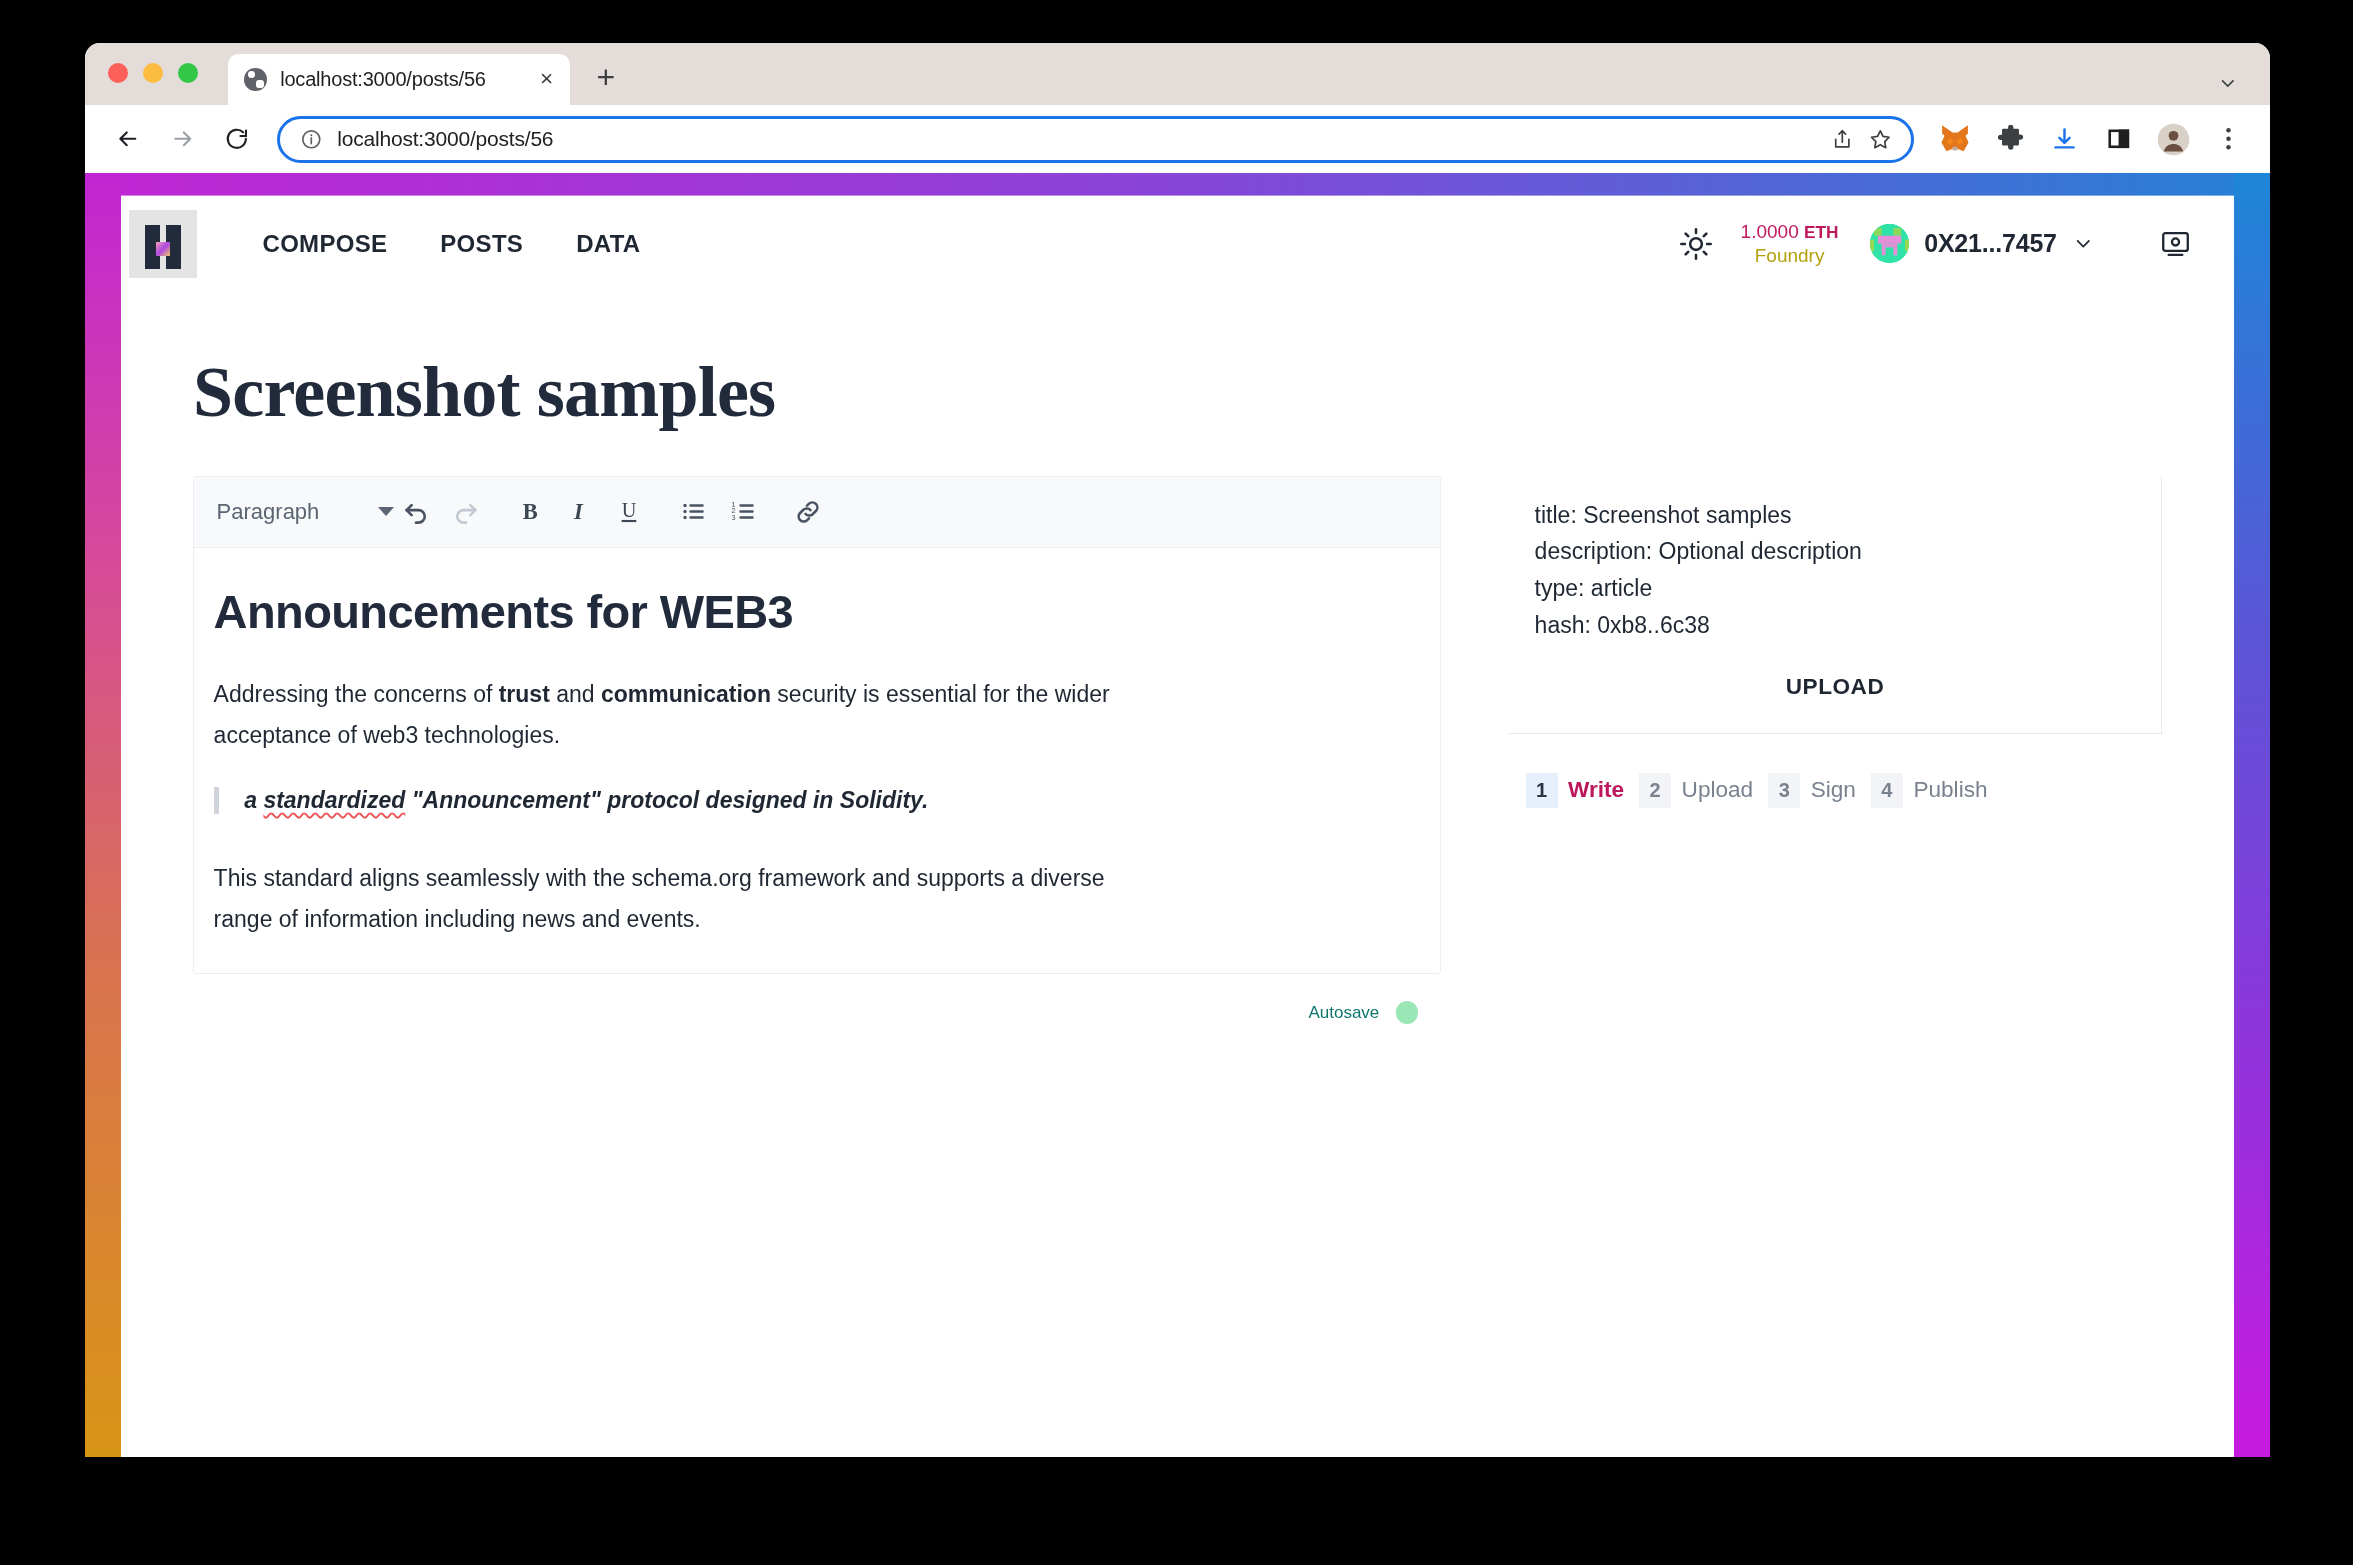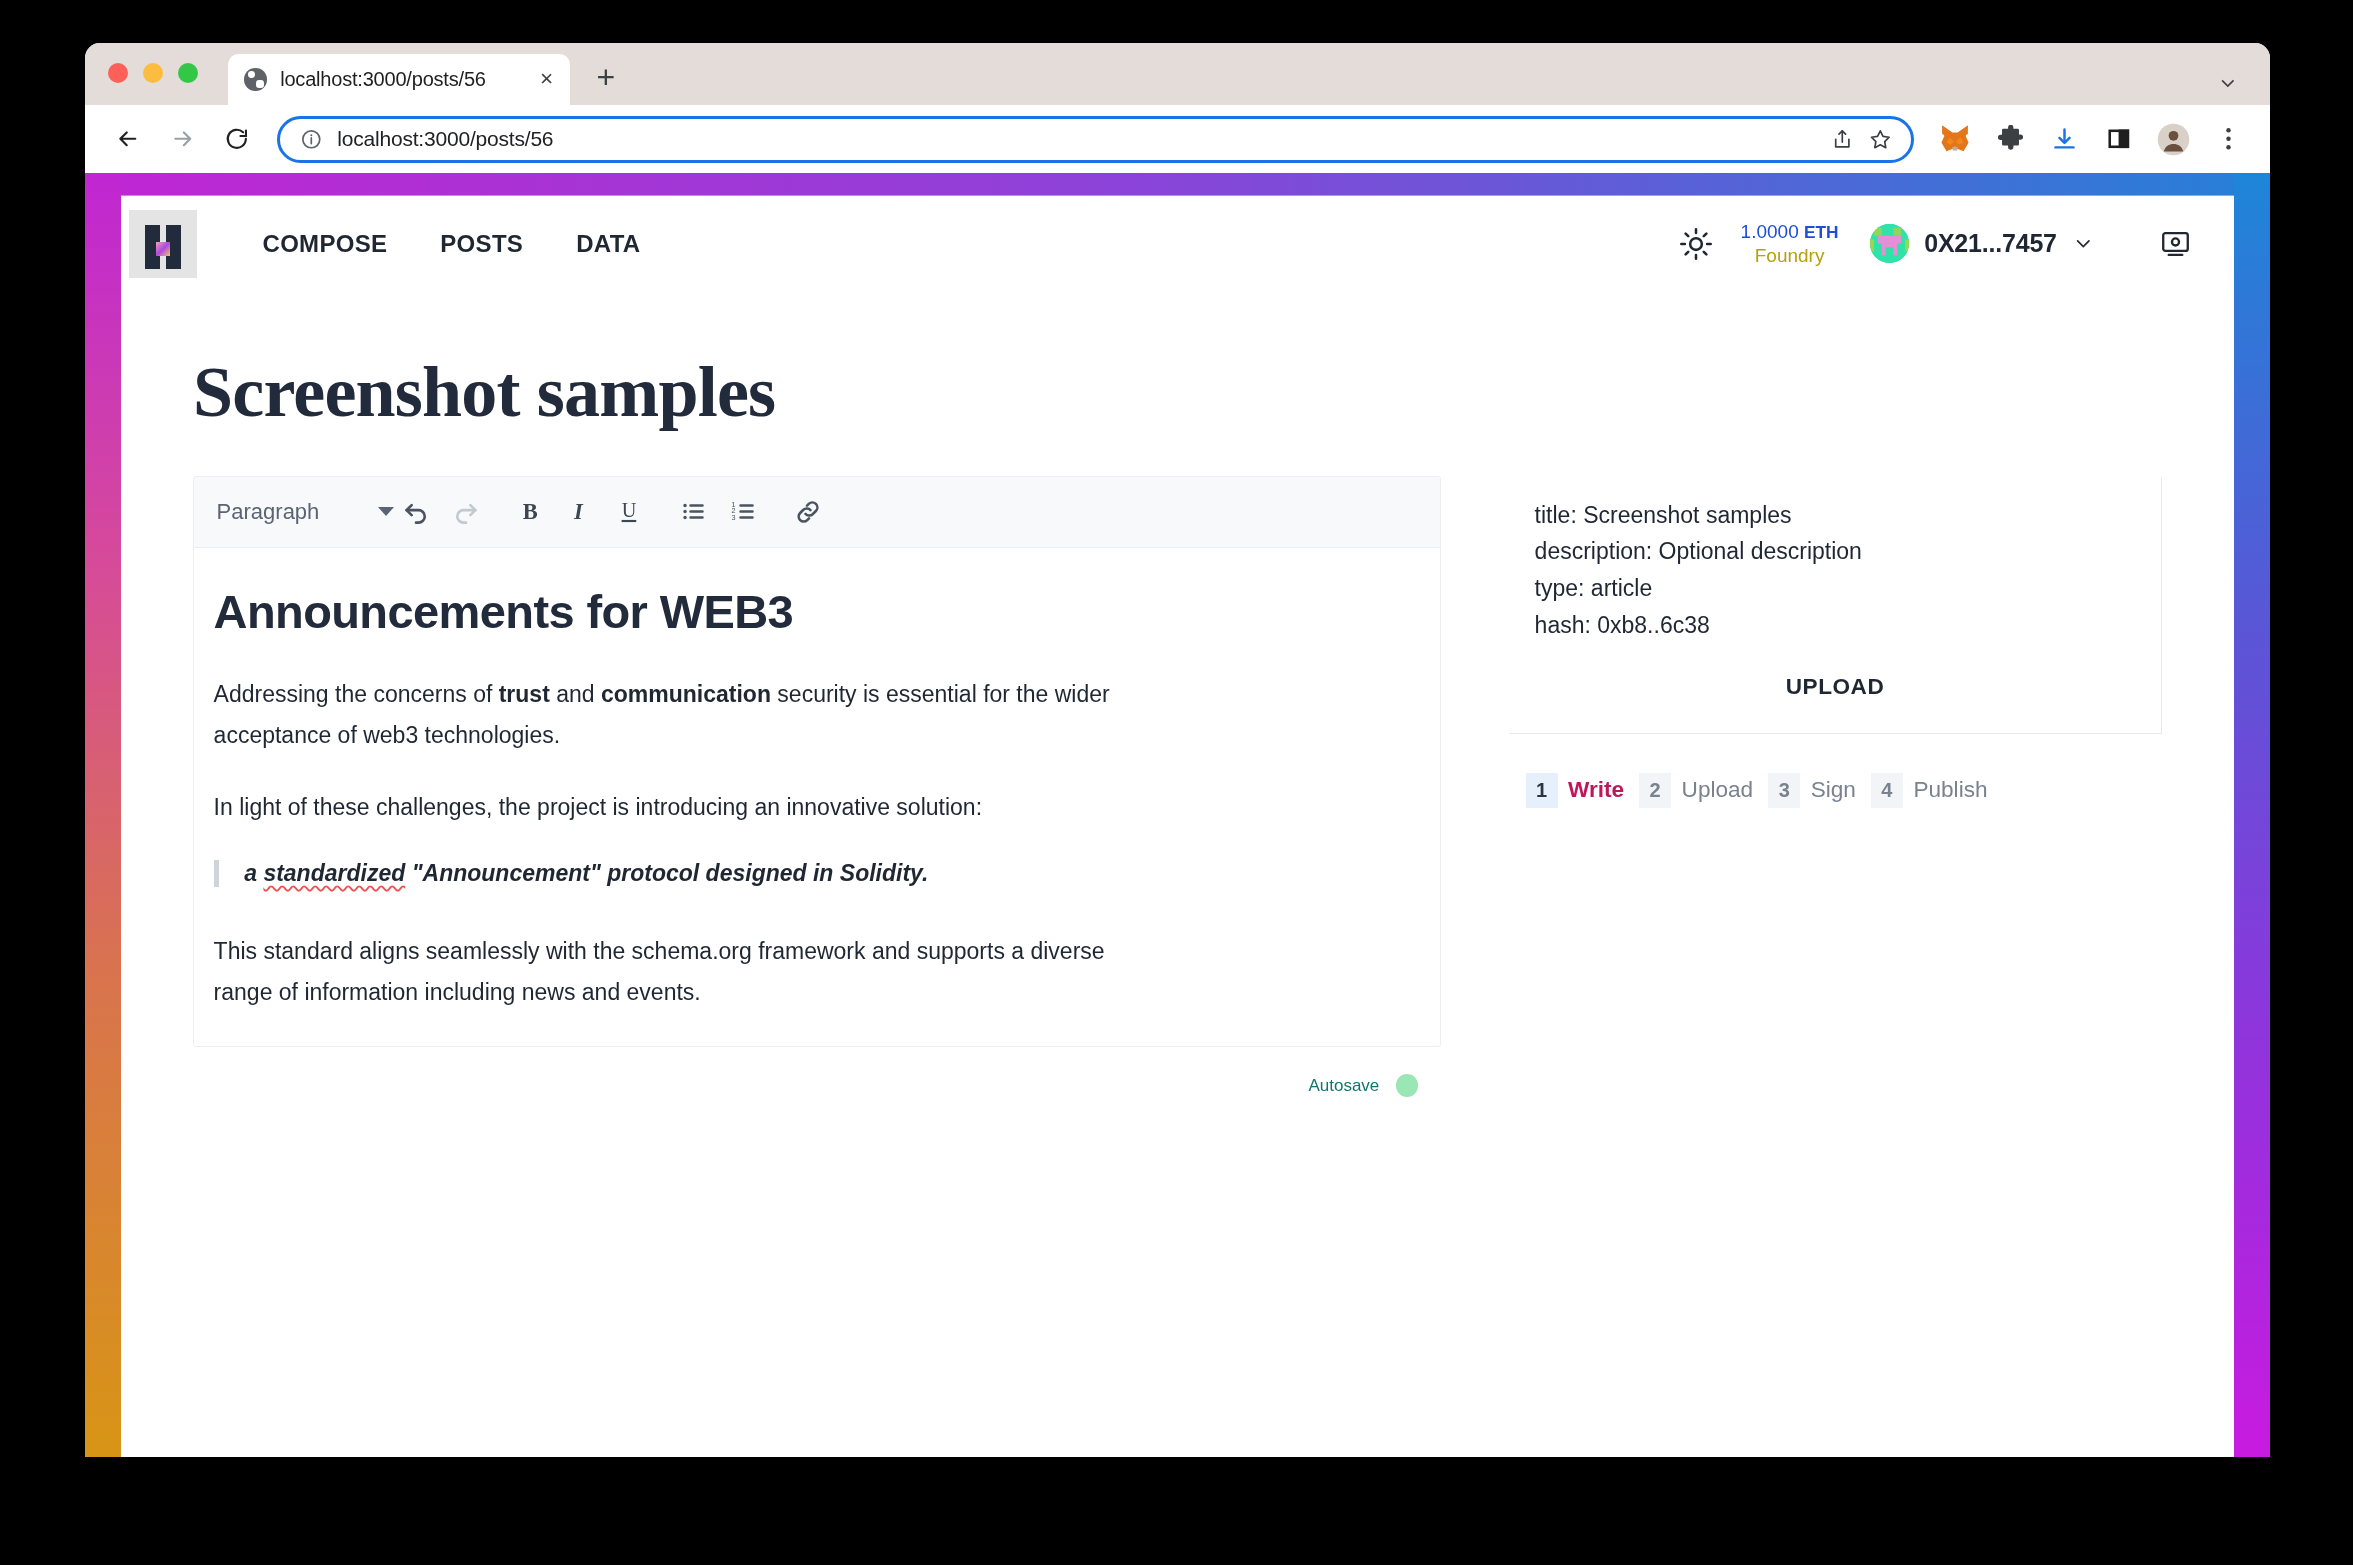--- a/index.html
+++ b/index.html
@@ -151,21 +151,21 @@
     z-index: 2;
   }
   #main-nav { display: flex; gap: 53px; margin-left: 66px; }
   .nav-link {
     font-size: 24px; font-weight: 700; color: #1f2733;
     letter-spacing: 0.3px; cursor: pointer;
   }
   #header-right { margin-left: auto; display: flex; align-items: center; gap: 25.6px; }
   #theme-toggle { width: 39px; height: 39px; cursor: pointer; display: flex; align-items: center; justify-content: center; }
   #balance-block { text-align: center; line-height: 1.22; }
-  .bal-amount { font-size: 19px; color: #1d4ed8; font-weight: 400; }
+  .bal-amount { font-size: 19px; color: #be185d; font-weight: 400; }
   .bal-amount b { font-weight: 700; font-size: 17.3px; }
   .bal-network { font-size: 19px; color: #b4a10c; }
   #account-chip { display: flex; align-items: center; gap: 15px; cursor: pointer; margin-left: 6px; }
   #avatar {
     width: 39px; height: 39px; border-radius: 50%;
     overflow: hidden; flex: 0 0 auto;
     background: #29dba0;
   }
   .addr-text { font-size: 25px; font-weight: 700; color: #1f2733; letter-spacing: -0.2px; }
   #monitor-icon { margin-left: 38px; width: 35px; height: 35px; cursor: pointer; display:flex; align-items:center; justify-content:center; }
@@ -535,21 +535,20 @@
                     <path d="M14 10.5a4 4 0 0 0-5.7-.3l-2.6 2.6a4 4 0 1 0 5.7 5.7l1.4-1.4"></path>
                   </svg>
                 </div>
               </div>
 
               <div id="editor-content">
                 <h2 id="doc-heading">Announcements for WEB3</h2>
 
                 <p class="doc-p"><span>Addressing the concerns of </span><b>trust</b><span> and </span><b>communication</b><span> security is essential for the wider acceptance of web3 technologies.</span></p>
 
-                <p class="doc-p">In light of these challenges, the project is introducing an innovative solution:</p>
 
                 <blockquote id="doc-quote">
                   <span>a </span><span class="misspelled">standardized</span><span> "Announcement" protocol designed in Solidity.</span>
                 </blockquote>
 
                 <p class="doc-p" style="margin-bottom:0;margin-top:44px;">This standard aligns seamlessly with the schema.org framework and supports a diverse range of information including news and events.</p>
               </div>
             </div>
 
             <div id="autosave-row">

